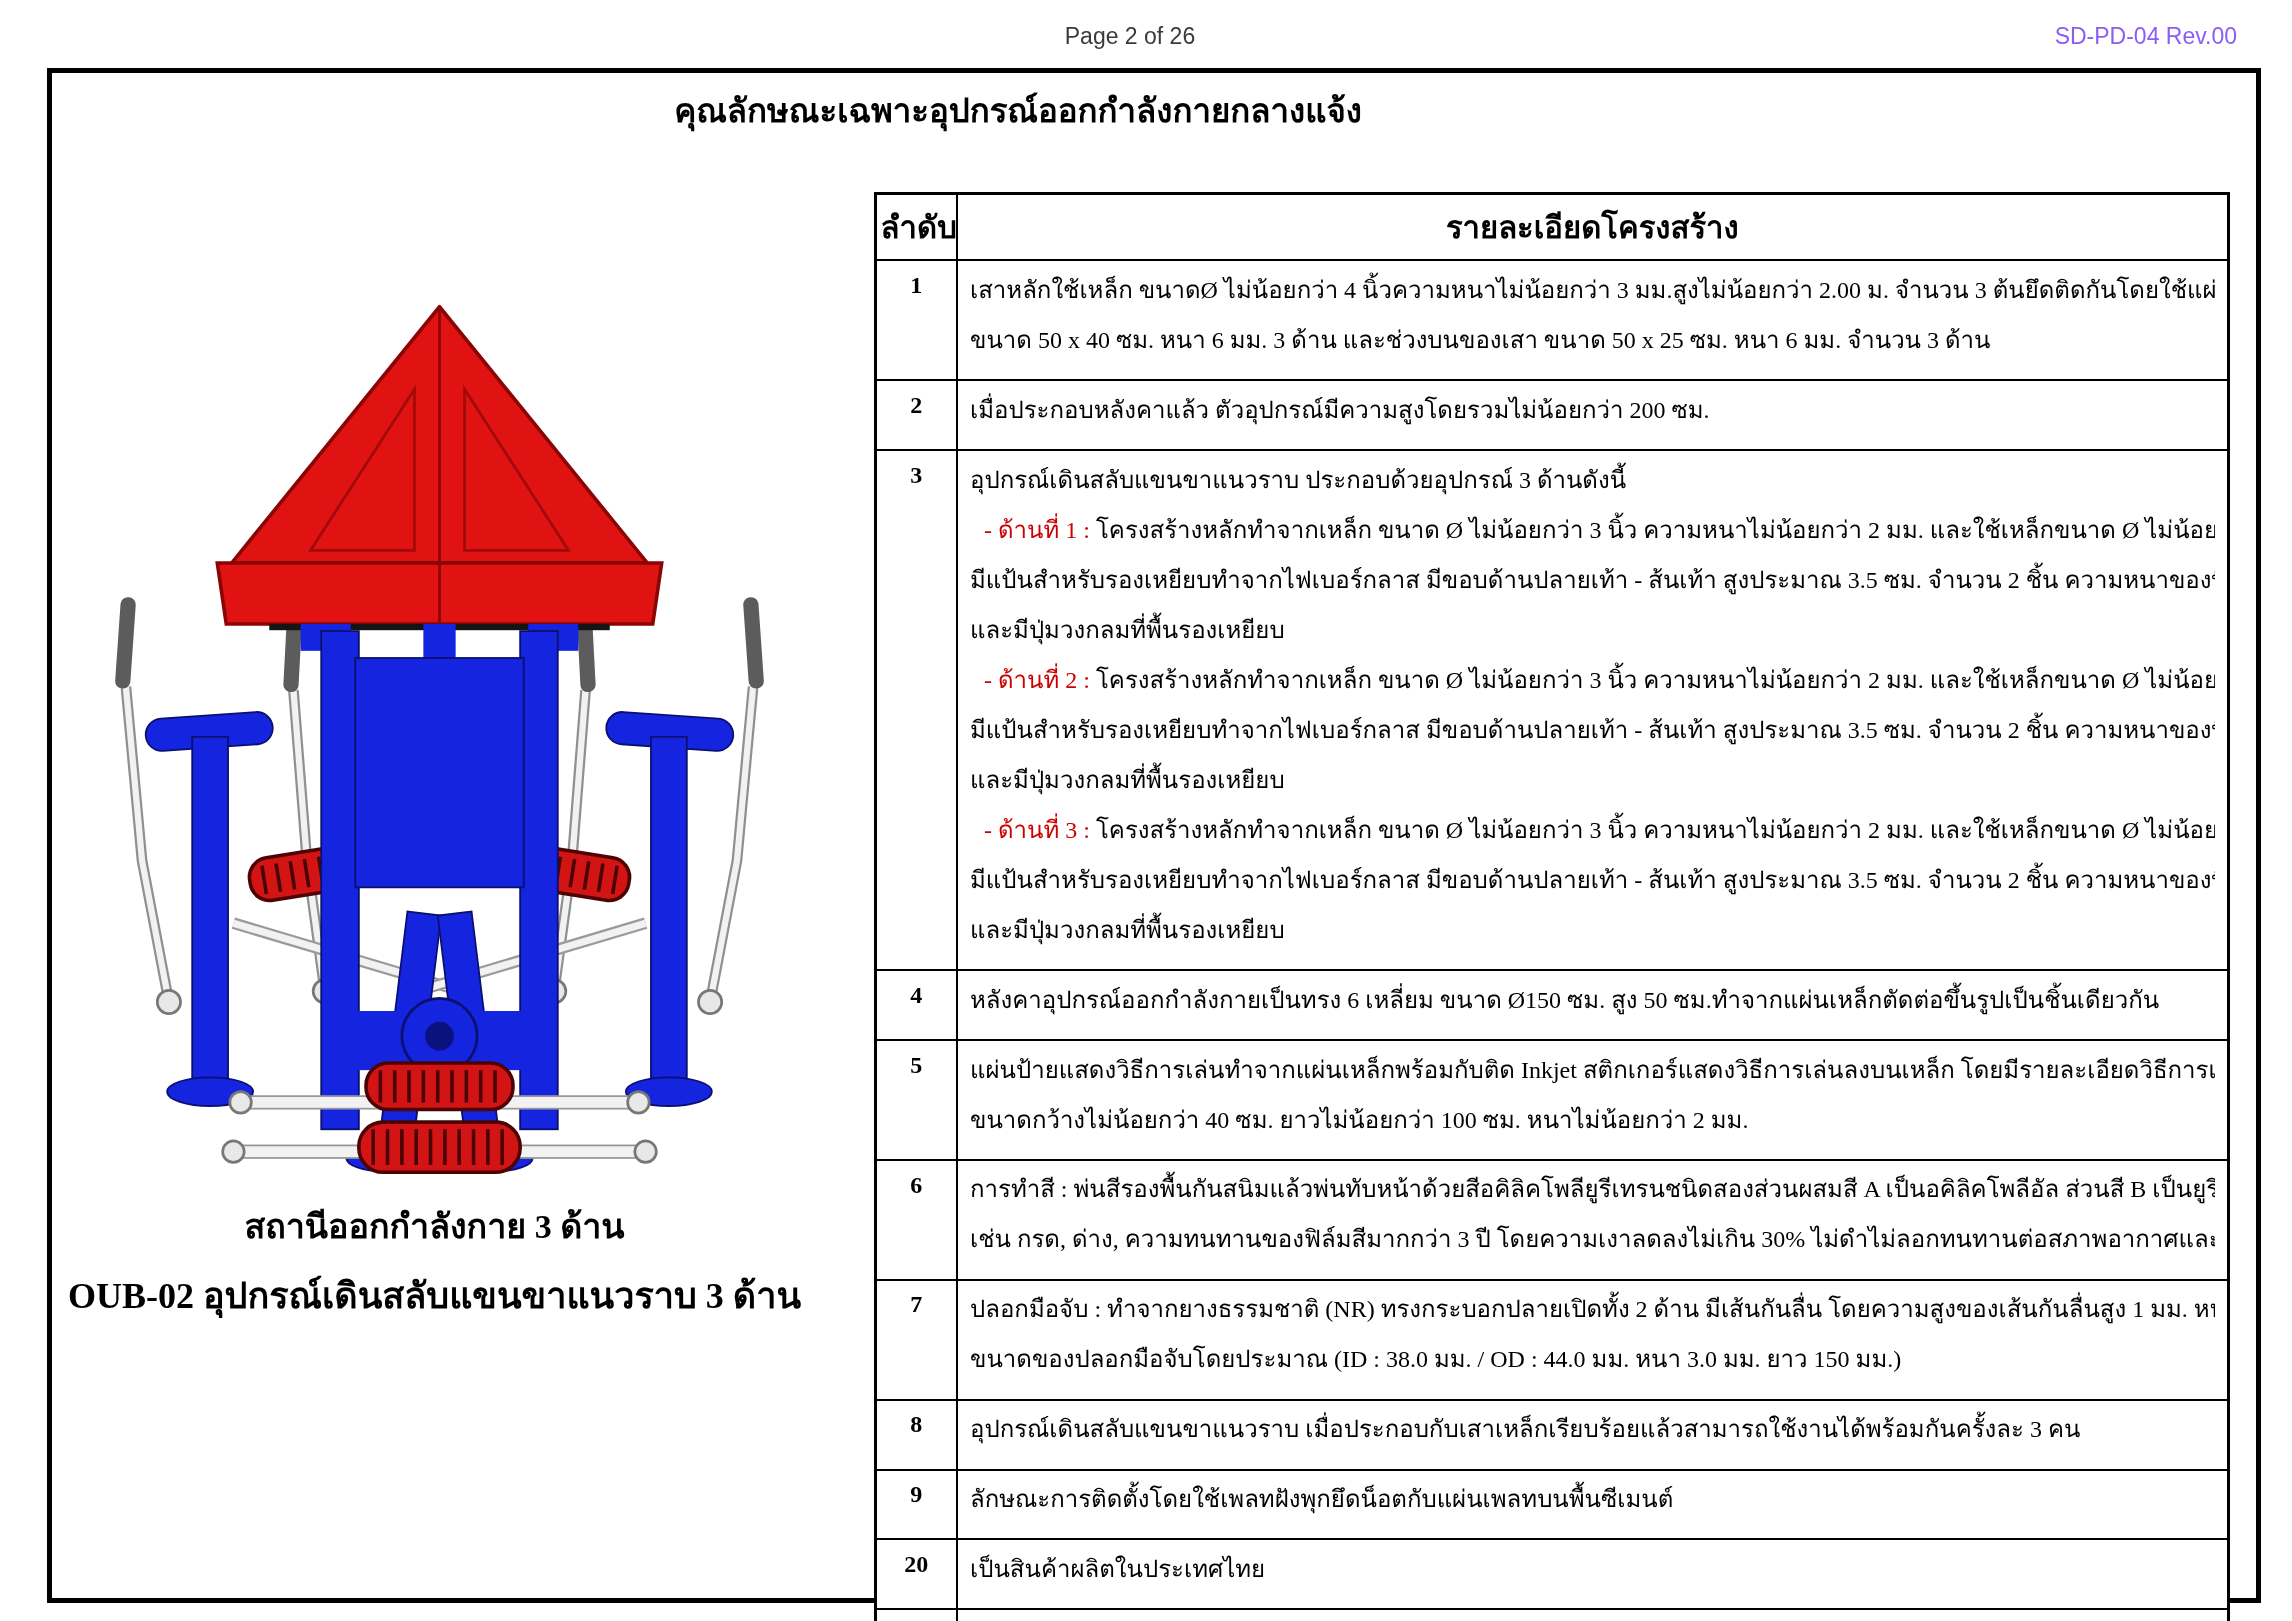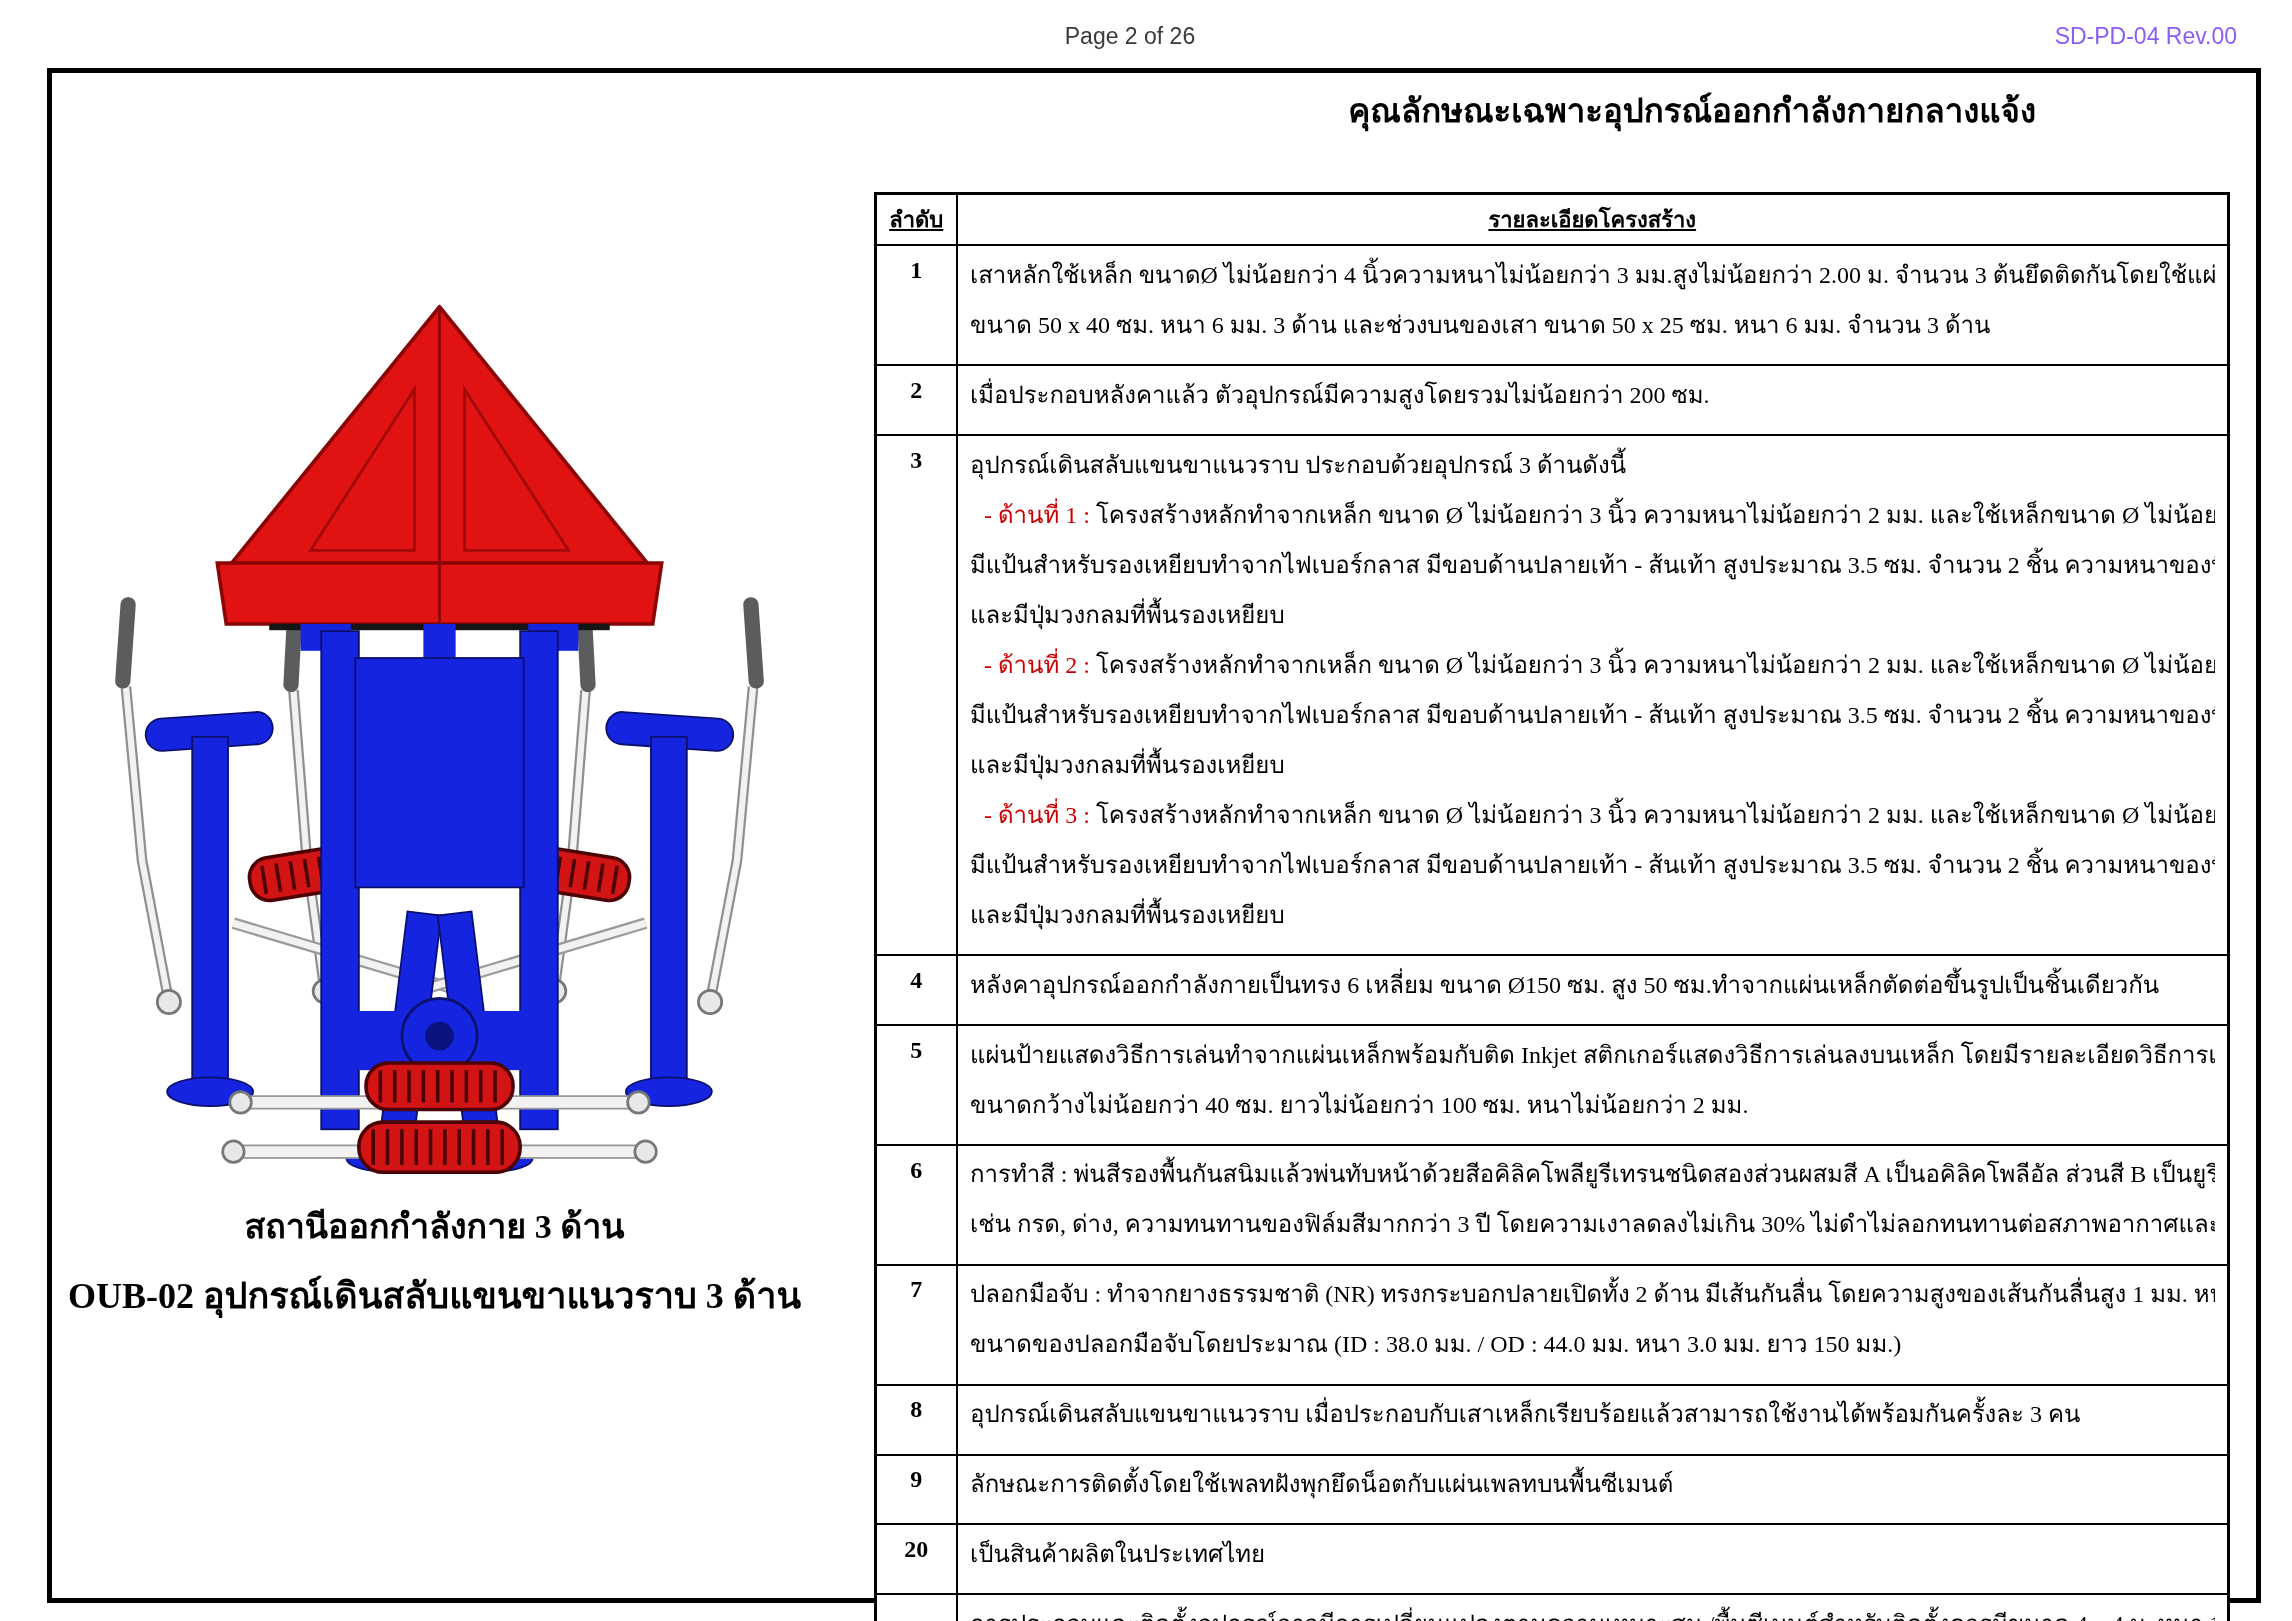--- a/index.html
+++ b/index.html
@@ -23,21 +23,21 @@
   .doc-code{
     position:absolute;top:23px;right:56px;
     font-family:"Liberation Sans","DejaVu Sans",sans-serif;font-size:23px;color:#8b5cf6;
   }
   
   .page-border{
     position:absolute;left:47px;top:68px;width:2214px;height:1535px;
     border:5.4px solid #000;background:#fff;
   }
   .doc-title{
-    position:absolute;top:84px;left:0;width:2036px;text-align:right;
+    position:absolute;top:84px;left:0;width:2036px;text-align:center;
     font-size:33px;font-weight:bold;font-family:Liberation Serif, serif;
   }
   
   .figure-wrap{position:absolute;left:99px;top:296px;width:681px;height:896px;}
   .figure-captions{
     position:absolute;left:63px;top:1207px;width:743px;text-align:center;
   }
   .figure-captions .cap1{font-size:34px;font-weight:bold;line-height:1.2;}
   .figure-captions .cap2{font-size:36px;font-weight:bold;margin-top:27px;line-height:1.2;}
   .c-roof{fill:var(--roof-red);}
@@ -45,21 +45,21 @@
   .c-pedal{fill:var(--pedal-red);}
   .c-grip{fill:var(--grip-gray);}
   
   .spec-table{
     position:absolute;left:874px;top:192px;width:1356px;
     border-collapse:collapse;table-layout:fixed;background:#fff;
     border:3.6px solid #000;
   }
   .spec-table th,.spec-table td{border:2.7px solid #000;vertical-align:top;}
   .spec-table th{
-    font-size:22px;font-weight:bold;text-align:center;padding:7.2px 3.6px;text-decoration:underline;
+    font-size:31px;font-weight:bold;text-align:center;padding:7.2px 3.6px;
   }
   .spec-table .th-no{width:81px;}
   .col-no{
     width:81px;text-align:center;font-weight:bold;font-size:24px;padding-top:10.7px;
   }
   .col-detail{padding:3.6px 12.5px 14.3px 12.5px;}
   .line{
     font-size:24px;line-height:50px;white-space:nowrap;overflow:hidden;
   }
   .line.bold{font-weight:normal;}

